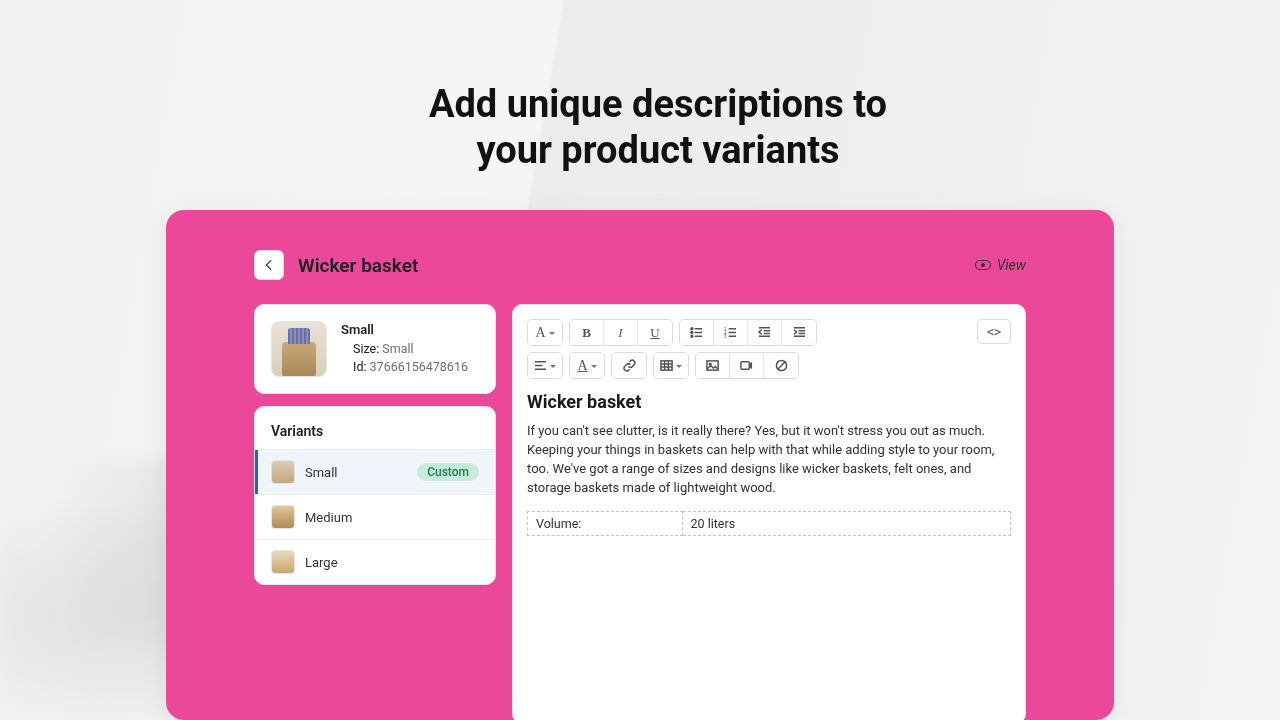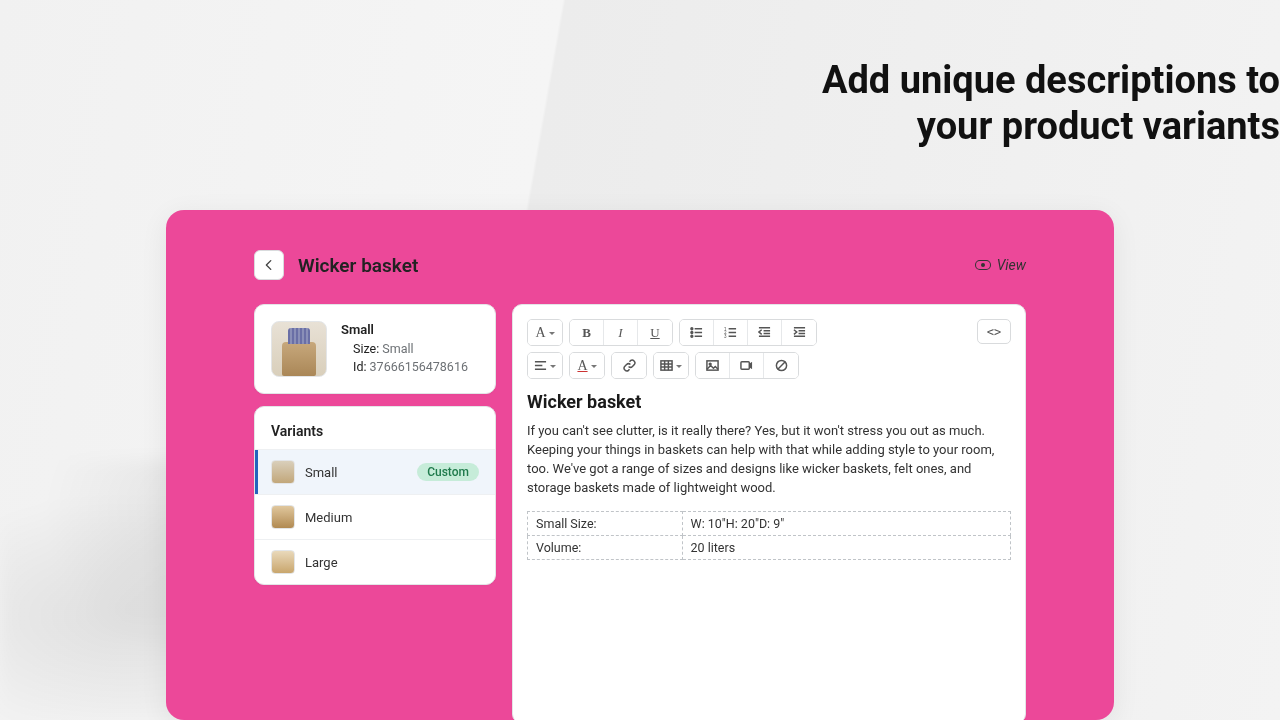--- a/index.html
+++ b/index.html
@@ -2,22 +2,22 @@
 <html><head>
 <meta charset="utf-8">
 <style>
   * { box-sizing: border-box; margin: 0; padding: 0; }
   html, body { width: 1280px; height: 720px; overflow: hidden; font-family: -apple-system, BlinkMacSystemFont, "Segoe UI", Roboto, Helvetica, Arial, sans-serif; }
   body {
     background: linear-gradient(100deg, #f1f1f1 0%, #f5f5f5 40%, #ececec 40.2%, #f3f3f3 100%);
     position: relative;
   }
   .hero {
-    text-align: right;
-    padding-top: 58px;
+    text-align: center;
+    padding-top: 82px;
     margin-left: 36px;
   }
   .hero h1 {
     font-size: 38px;
     font-weight: 700;
     color: #111;
     line-height: 1.2;
   }
   .card {
     position: absolute;
@@ -335,24 +335,20 @@
         </div>
 
         <div class="code-btn">&lt;&gt;</div>
       </div>
 
       <div>
         <div class="doc-title">Wicker basket</div>
         <div class="doc-body">If you can't see clutter, is it really there? Yes, but it won't stress you out as much. Keeping your things in baskets can help with that while adding style to your room, too. We've got a range of sizes and designs like wicker baskets, felt ones, and storage baskets made of lightweight wood.</div>
         <table class="doc-table">
           <tbody>
-              <tr>
-            <td>Small Size:</td>
-            <td>W: 10"H: 20"D: 9"</td>
-          </tr>
           <tr>
             <td>Volume:</td>
             <td>20 liters</td>
           </tr>
         </tbody>
           </table>
       </div>
 
     </div>
 

